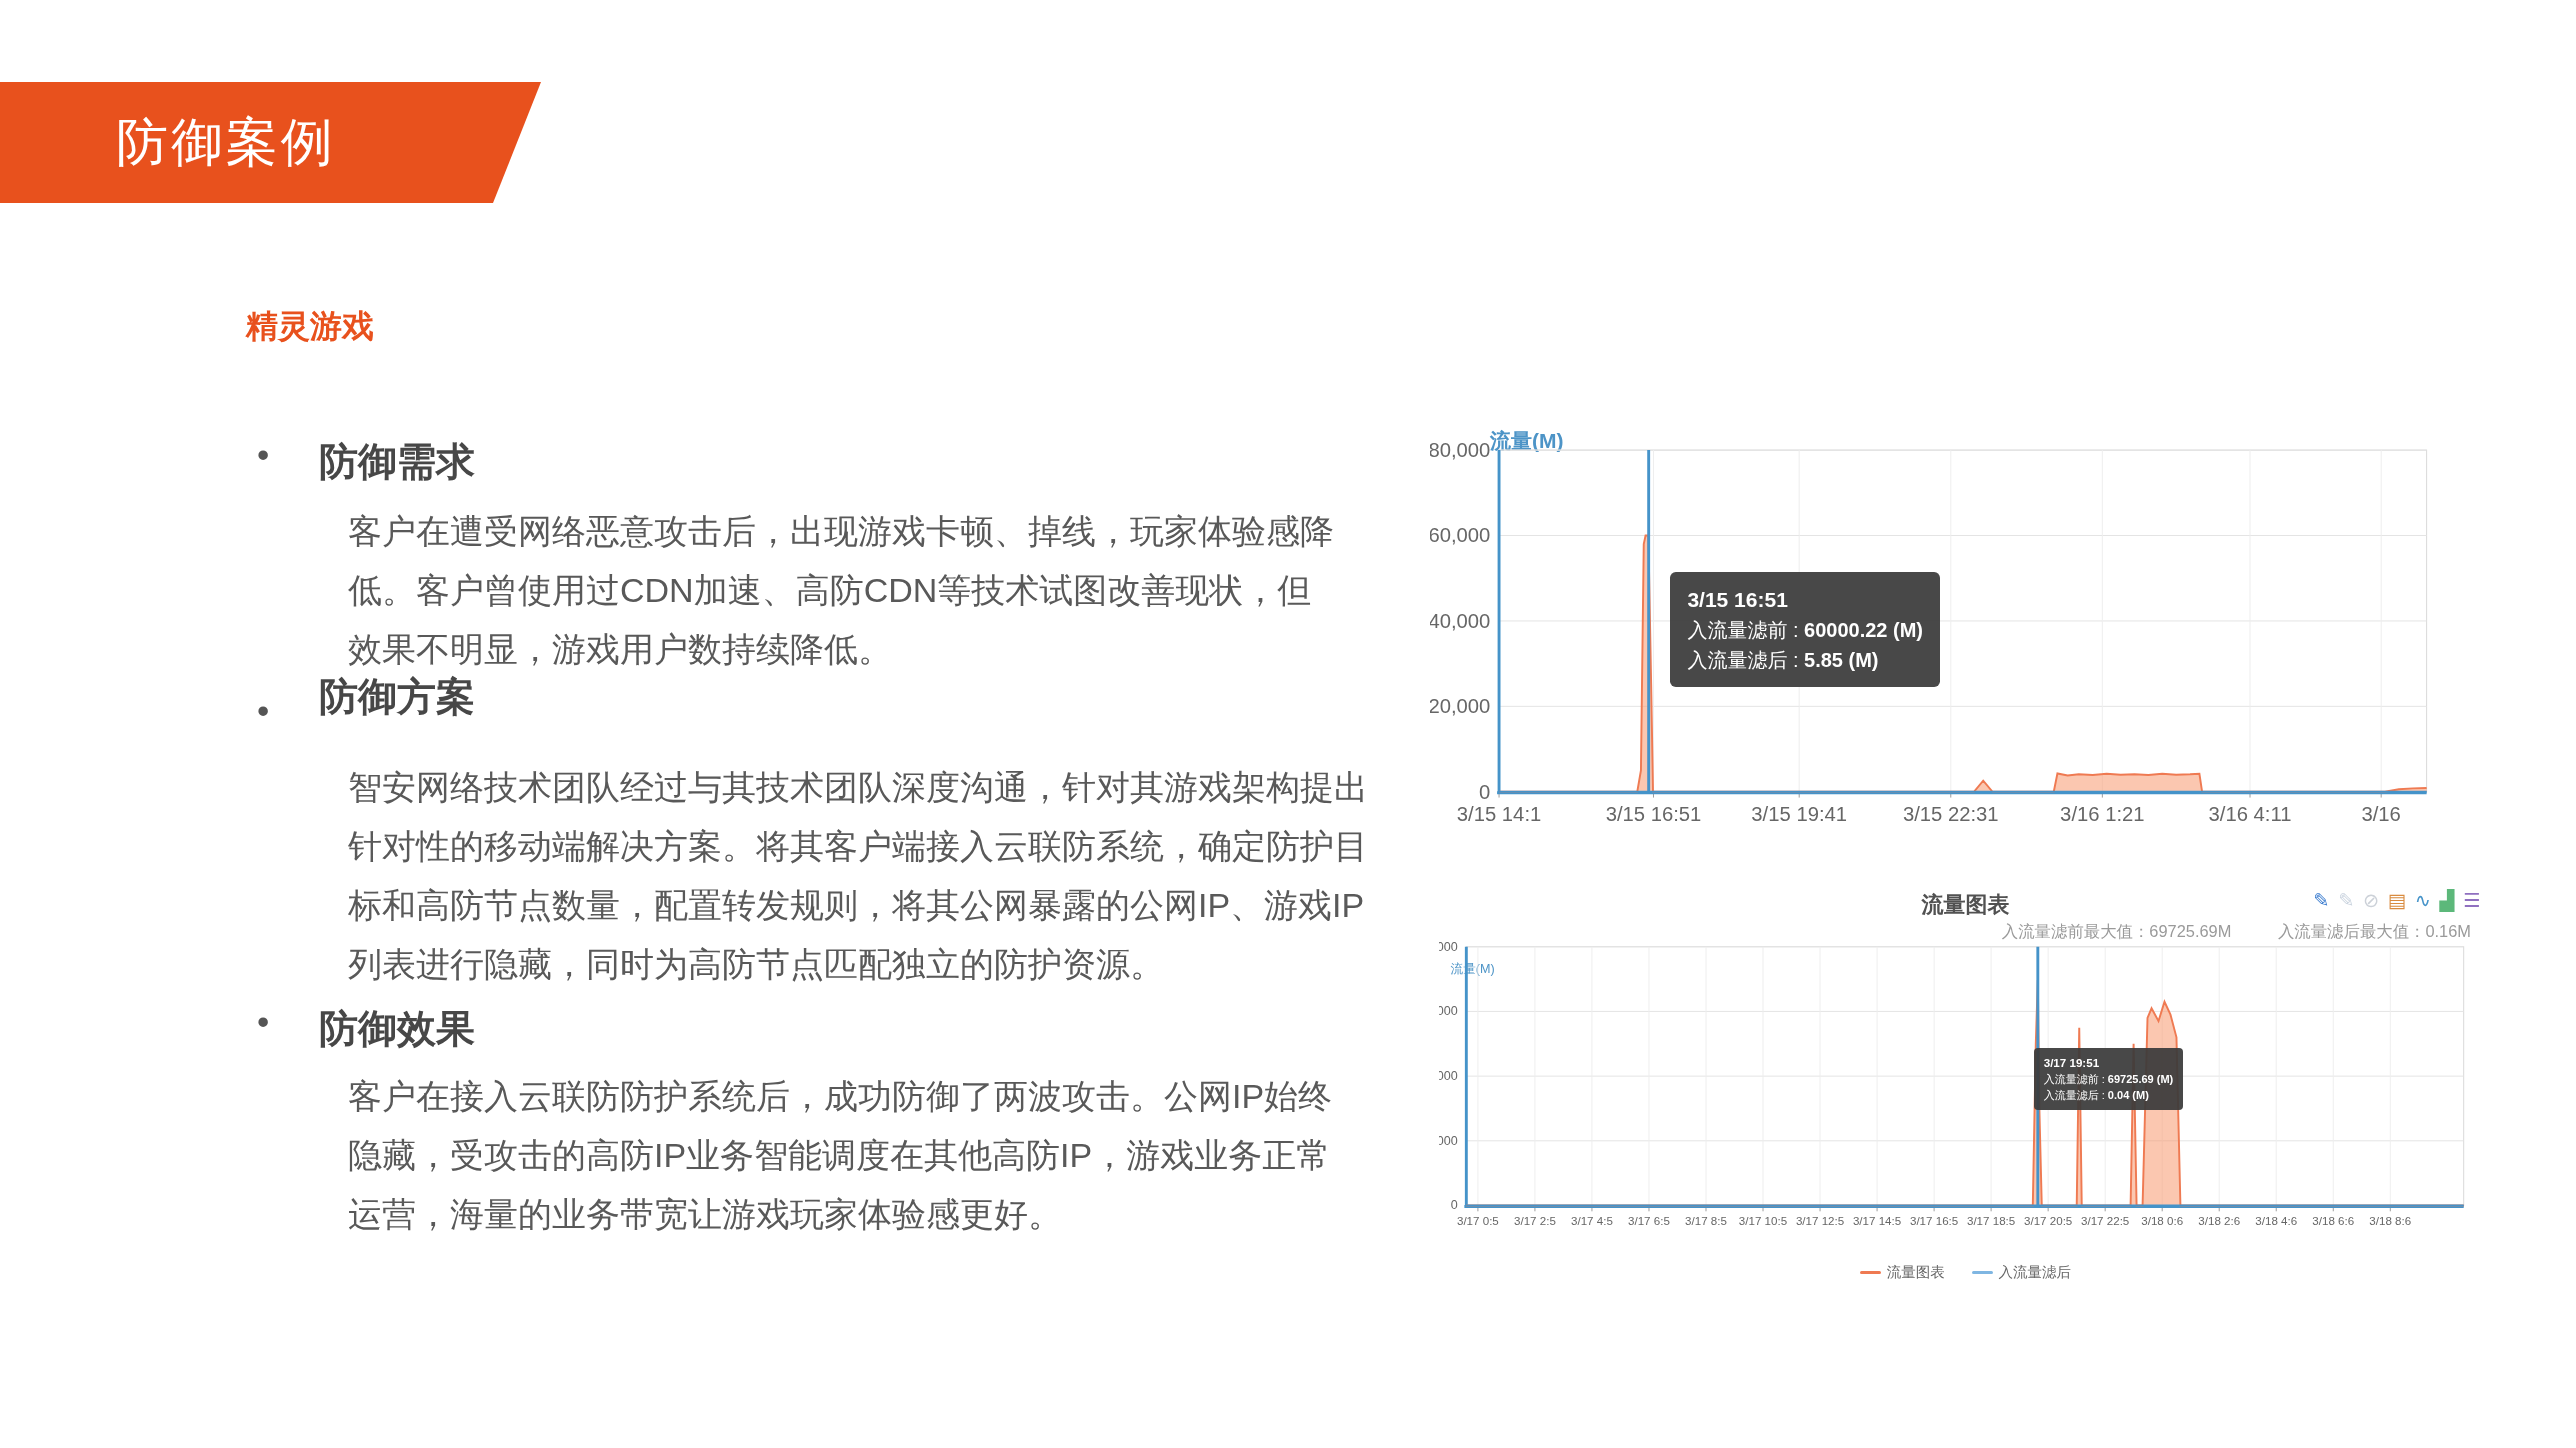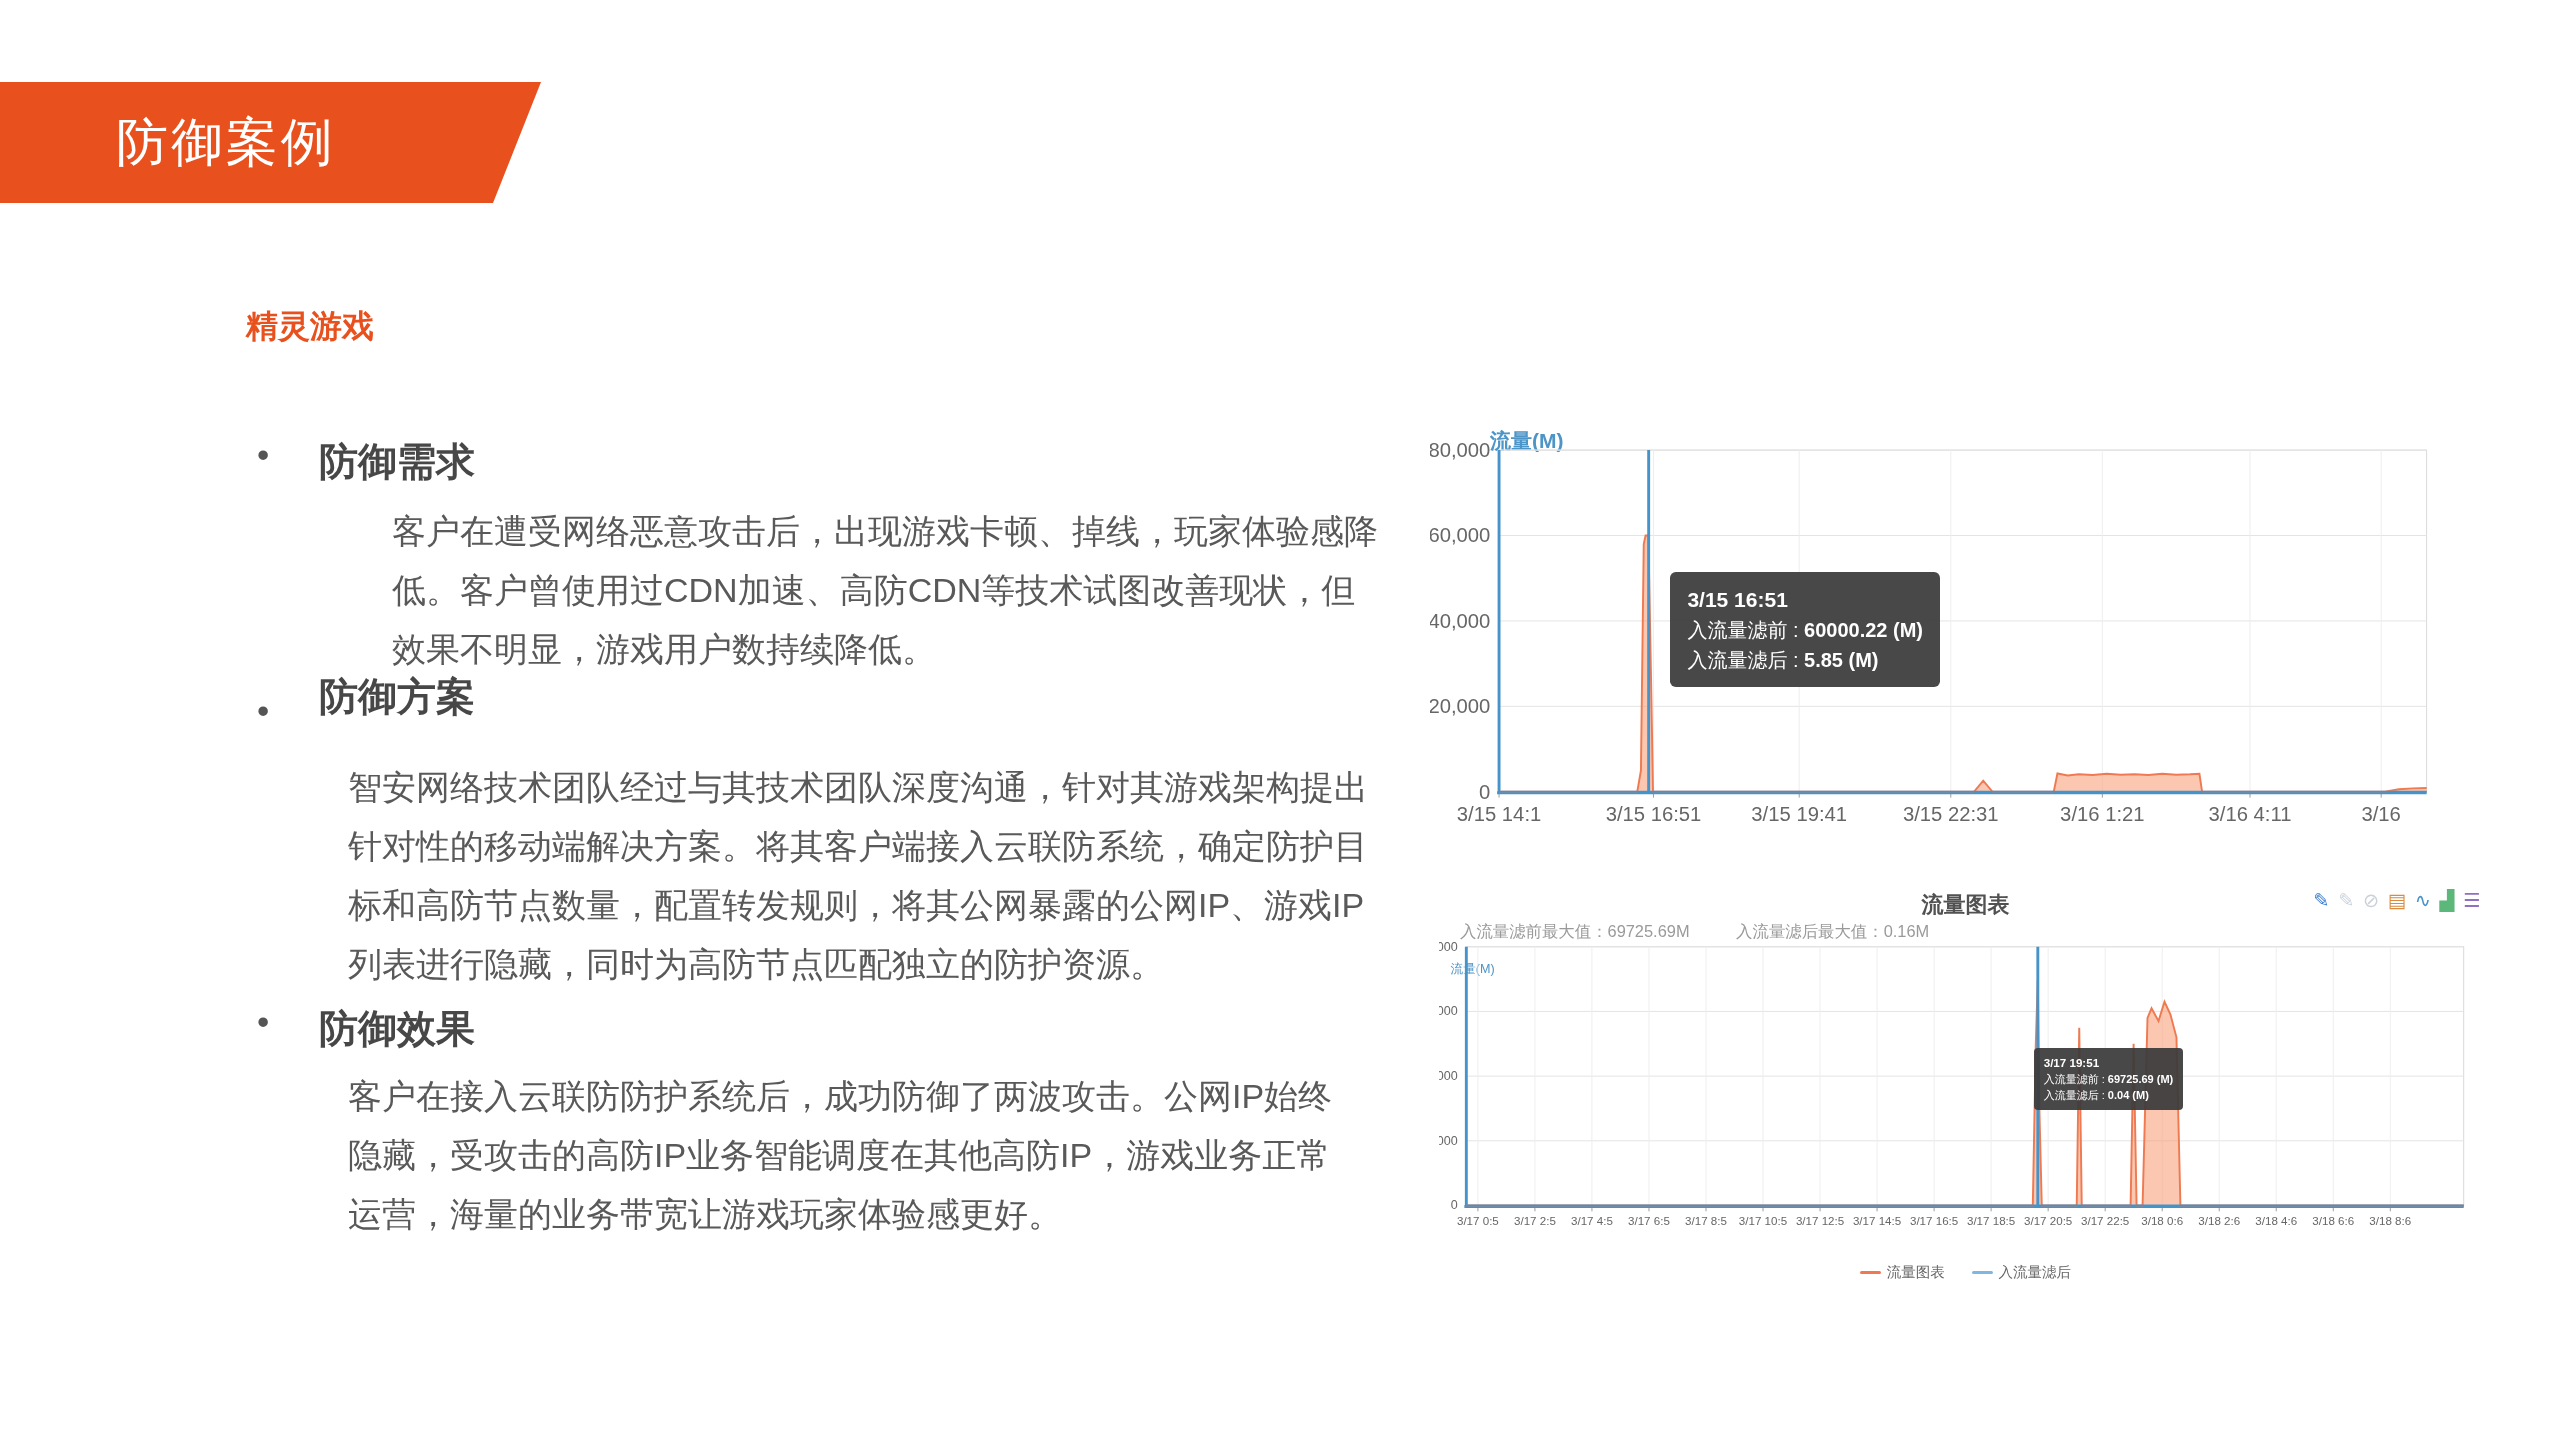--- a/index.html
+++ b/index.html
@@ -17,21 +17,21 @@
   .bullet-dot{position:absolute;left:257px;width:39px;font-size:35px;color:#555;}
   .bullet-heading{position:absolute;left:319px;font-size:39px;font-weight:bold;color:#474747;line-height:54px;}
   .bullet-para{position:absolute;left:348px;width:1033px;font-size:34px;color:#595959;}
   .bullet-para div{height:59px;line-height:59px;white-space:nowrap;}
 
   
   .chart-box{position:absolute;}
   .chart-box svg{position:absolute;left:0;top:0;}
   .y-axis-name{position:absolute;font-weight:bold;}
   .chart-title{position:absolute;width:100%;text-align:center;font-weight:bold;color:#515151;}
-  .chart-subtitle{position:absolute;width:100%;text-align:left;color:#9a9a9a;}
+  .chart-subtitle{position:absolute;width:100%;text-align:right;color:#9a9a9a;}
   .chart-subtitle span{margin:0 21px;}
   .toolbox{position:absolute;display:flex;gap:8.7px;}
   .toolbox span{font-size:19.3px;line-height:21px;cursor:pointer;}
 
   .tooltip{position:absolute;background:rgba(58,58,58,0.93);color:#ffffff;border-radius:5.8px;
            white-space:nowrap;z-index:5;}
   .tooltip .tt-time{font-weight:bold;}
   .tooltip b{font-weight:bold;}
   #tooltip-1{left:240px;top:147px;padding:12.6px 17.4px;font-size:20px;line-height:30px;}
   #tooltip-1 .tt-time{font-size:21px;}
@@ -51,21 +51,21 @@
 <div id="slide">
 
   <div class="banner" id="banner" style="background: rgb(232, 81, 29);">
     <div class="banner-title">防御案例</div>
   </div>
 
   <div class="section-title" id="section-title" style="color: rgb(232, 81, 29);">精灵游戏</div>
 
   <div class="bullet-dot" style="top:435px;">•</div>
   <div class="bullet-heading" style="top:435px;">防御需求</div>
-  <div class="bullet-para" style="top:502px;margin-left:44px;">
+  <div class="bullet-para" style="top:502px;">
       <div>客户在遭受网络恶意攻击后，出现游戏卡顿、掉线，玩家体验感降</div>
       <div>低。客户曾使用过CDN加速、高防CDN等技术试图改善现状，但</div>
       <div>效果不明显，游戏用户数持续降低。</div>
     </div>
 
   <div class="bullet-dot" style="top:691px;">•</div>
   <div class="bullet-heading" style="top:670px;">防御方案</div>
   <div class="bullet-para" style="top:758px;">
       <div>智安网络技术团队经过与其技术团队深度沟通，针对其游戏架构提出</div>
       <div>针对性的移动端解决方案。将其客户端接入云联防系统，确定防护目</div>

